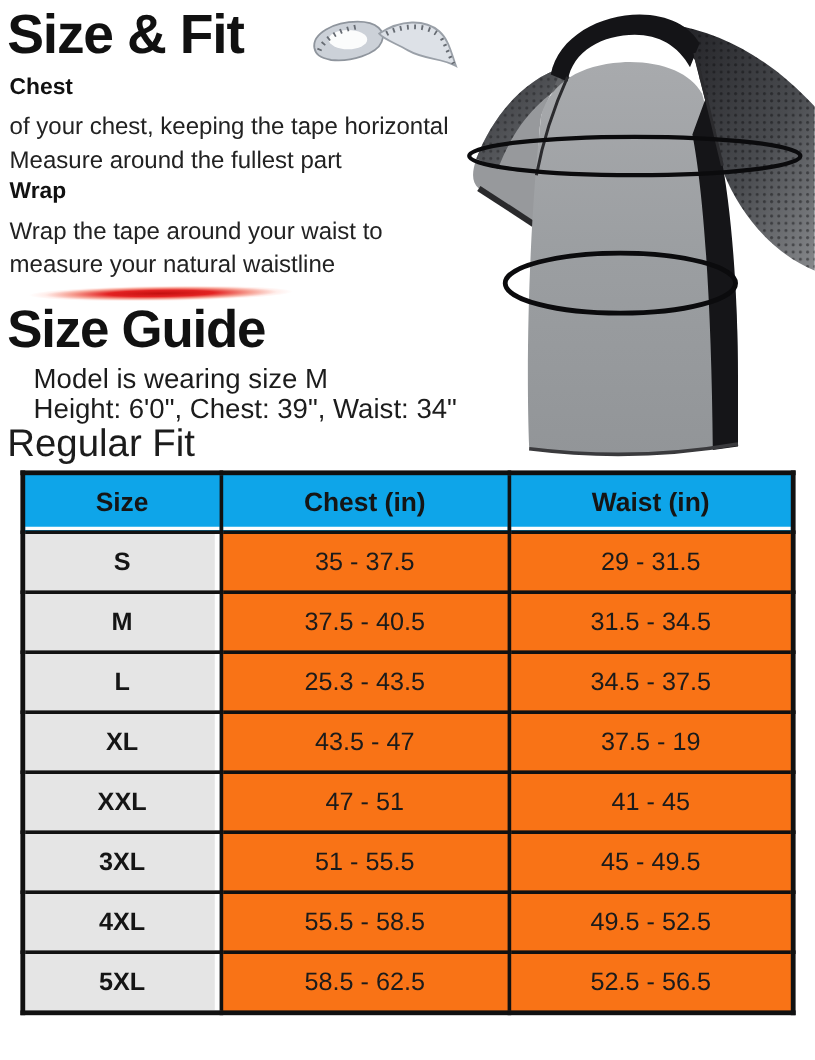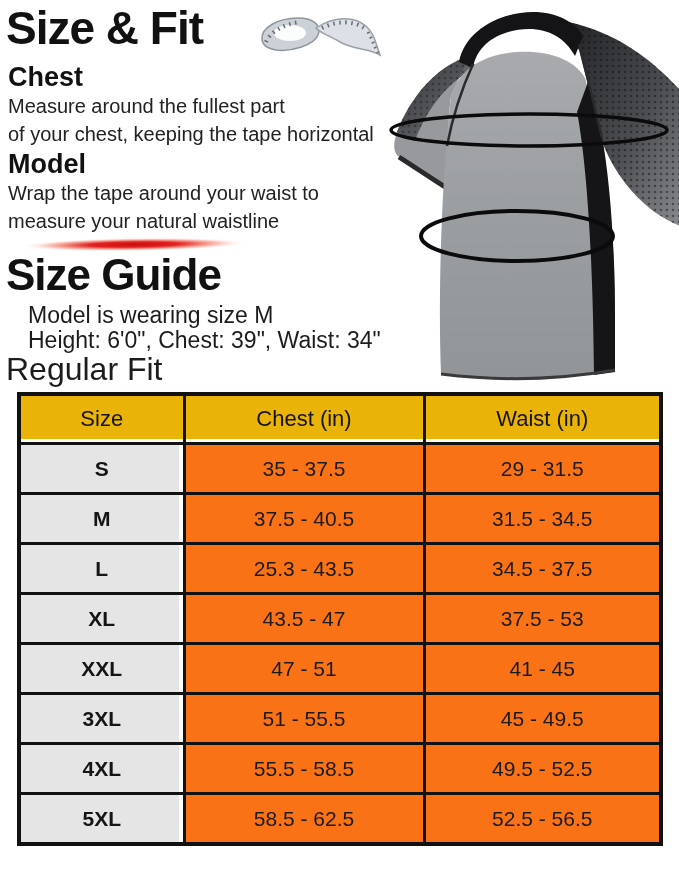--- a/index.html
+++ b/index.html
@@ -2,39 +2,39 @@
 <html><head>
 <meta charset="utf-8">
 <style>
   html,body{margin:0;padding:0;background:#fff;}
   .stage{
     position:relative;width:679px;height:883px;overflow:hidden;background:#ffffff;
     font-family:"Liberation Sans",sans-serif;color:#1a1a1a;
   }
   .abs{position:absolute;}
   .h1{font-size:46px;font-weight:700;letter-spacing:-1px;color:#111;line-height:1.05;}
-  .h2{font-size:27px;font-weight:700;color:#111;}
+  .h2{font-size:19px;font-weight:700;color:#111;}
   .body-text{font-size:20px;line-height:28px;color:#222;}
   .h1b{font-size:44px;font-weight:700;letter-spacing:-1px;color:#111;line-height:1.05;}
   .model-text{font-size:23px;line-height:25px;color:#1c1c1c;margin-left:20px;}
   .fit-label{font-size:32px;font-weight:400;color:#1c1c1c;}
   .swoosh{
     width:220px;height:13px;border-radius:50%;transform:rotate(-0.8deg);
     background:radial-gradient(ellipse 50% 50% at 50% 50%,
       #c40f0f 0%, #e32222 40%, rgba(239,83,60,0.55) 68%, rgba(255,140,120,0.15) 88%, rgba(255,255,255,0) 100%);
   }
   table.size-chart{
     border-collapse:collapse;table-layout:fixed;width:642px;
     border:4px solid #111;
   }
   table.size-chart th, table.size-chart td{
     border:3px solid #111;text-align:center;vertical-align:middle;padding:0;
   }
   table.size-chart thead th{
-    height:46px;background:#eab308;font-size:22px;font-weight:400;color:#151515;
+    height:46px;background:#0ea5e9;font-size:22px;font-weight:700;color:#151515;
     box-shadow:inset 0 -3px 0 #fdfdfd;
   }
   table.size-chart tbody th{
     height:47px;background:#e5e5e5;font-size:21px;font-weight:700;color:#151515;
     box-shadow:inset -4px 0 0 #fdfdfd;
   }
   table.size-chart tbody td{
     height:47px;background:#f97316;font-size:21px;font-weight:400;color:#1b1b1b;
   }
 </style>
@@ -93,25 +93,25 @@
     <path d="M190,40 C198,70 206,105 213,134" stroke="#2b2b2e" stroke-width="2.5" fill="none"></path>
 
     <path d="M52,370 Q140,381 226,366" stroke="#3a3a3d" stroke-width="3" fill="none"></path>
 
     <ellipse cx="140" cy="126" rx="138" ry="16" fill="none" stroke="#0b0b0d" stroke-width="3.5"></ellipse>
     <ellipse cx="128" cy="232" rx="96" ry="25" fill="none" stroke="#0b0b0d" stroke-width="4"></ellipse>
   </svg>
 
   <div class="abs h2" style="left:8px;top:62px;">Chest</div>
   <div class="abs body-text" style="left:8px;top:92px;">
+    <div>of your chest, keeping the tape horizontal</div>
     <div>Measure around the fullest part</div>
-    <div>of your chest, keeping the tape horizontal</div>
   </div>
 
-  <div class="abs h2" style="left:8px;top:149px;">Model</div>
+  <div class="abs h2" style="left:8px;top:149px;">Wrap</div>
   <div class="abs body-text" style="left:8px;top:179px;">
     <div>Wrap the tape around your waist to</div>
     <div>measure your natural waistline</div>
   </div>
 
   <div class="abs swoosh" style="left:24px;top:238px;"></div>
 
   <div class="abs h1b" style="left:6px;top:252px;">Size Guide</div>
   <div class="abs model-text" style="left:8px;top:303px;">Model is wearing size M</div>
   <div class="abs model-text" style="left:8px;top:328px;">Height: 6'0", Chest: 39", Waist: 34"</div>
@@ -142,21 +142,21 @@
         <td>31.5 - 34.5</td>
       </tr>
       <tr>
         <th>L</th>
         <td>25.3 - 43.5</td>
         <td>34.5 - 37.5</td>
       </tr>
       <tr>
         <th>XL</th>
         <td>43.5 - 47</td>
-        <td>37.5 - 53</td>
+        <td>37.5 - 19</td>
       </tr>
       <tr>
         <th>XXL</th>
         <td>47 - 51</td>
         <td>41 - 45</td>
       </tr>
       <tr>
         <th>3XL</th>
         <td>51 - 55.5</td>
         <td>45 - 49.5</td>

